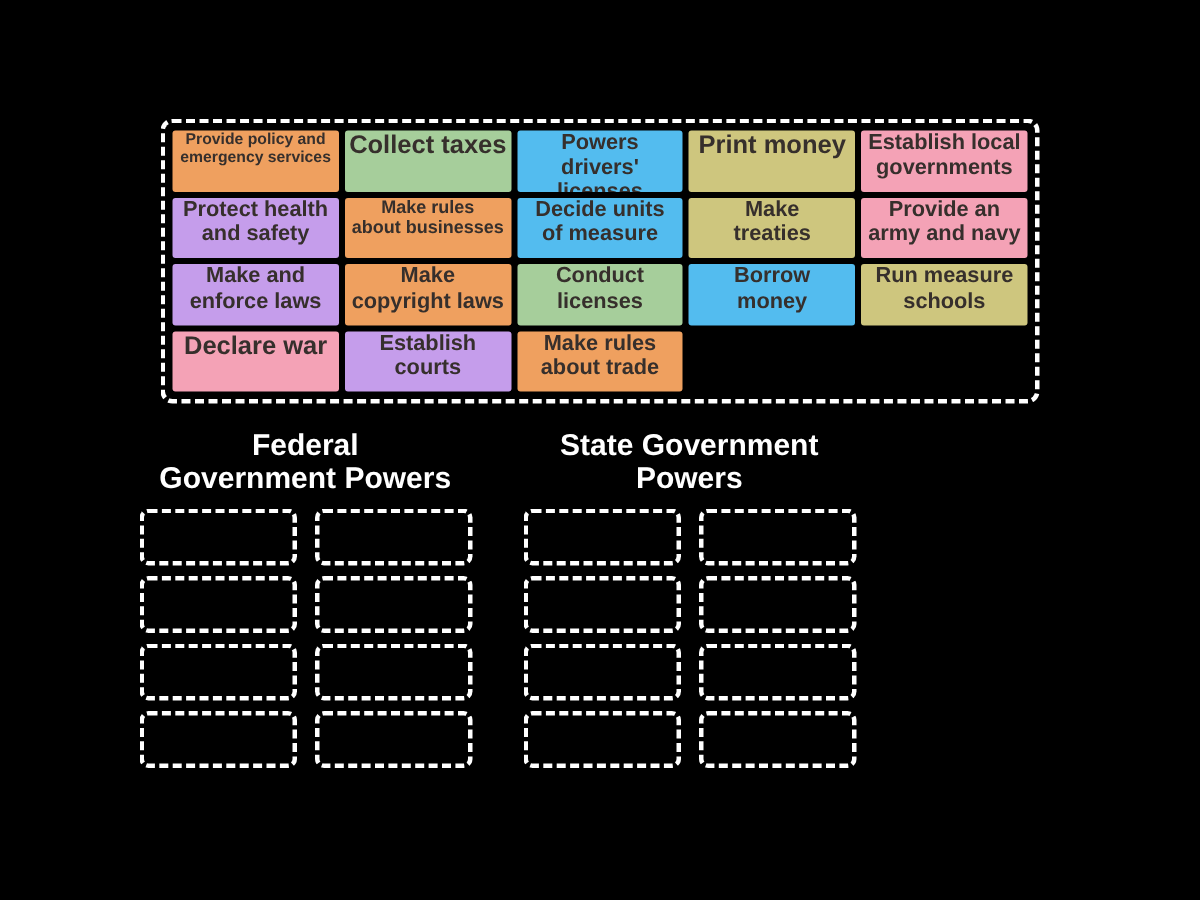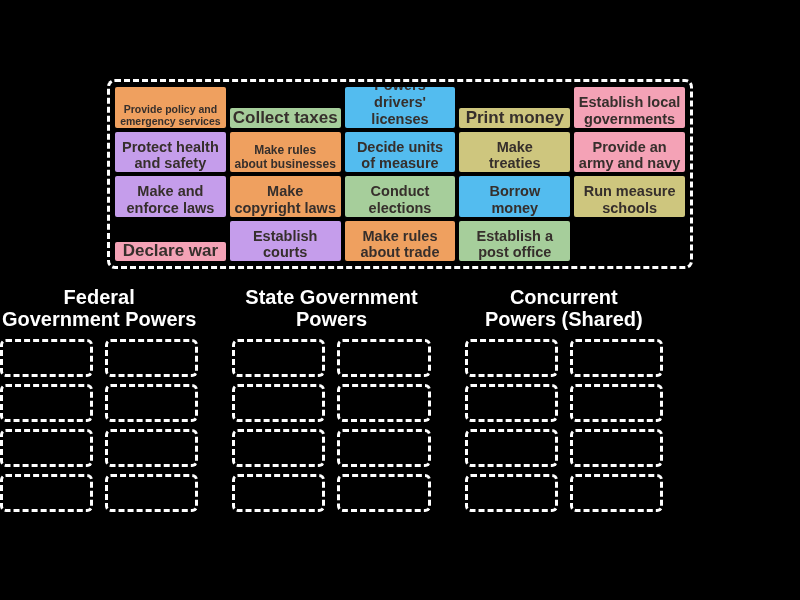--- a/index.html
+++ b/index.html
@@ -15,36 +15,36 @@
   }
   
   .bank{
     position:absolute;left:107px;top:79px;width:586px;height:190px;
     box-sizing:border-box;border:3px dashed var(--dash);border-radius:8px;
     padding:5px;display:grid;
     grid-template-columns:repeat(5,1fr);grid-template-rows:repeat(4,1fr);
     gap:4px;
   }
   .tile{
-    display:flex;align-items:flex-end;justify-content:center;
+    display:flex;align-items:flex-start;justify-content:center;
     text-align:center;border-radius:2px;cursor:grab;
     color:var(--tile-text);font-weight:600;line-height:1.15;
     overflow:hidden;
   }
   .tile span{white-space:pre-line;padding:0 2px;}
   .color-orange{background:var(--orange);}
   .color-green{background:var(--green);}
   .color-blue{background:var(--blue);}
   .color-khaki{background:var(--khaki);}
   .color-pink{background:var(--pink);}
   .color-purple{background:var(--purple);}
   .size-xs{font-size:10.5px;}
   .size-sm{font-size:12px;}
   .size-md{font-size:14.5px;}
-  .size-lg{font-size:17px;margin-top:21px;}
+  .size-lg{font-size:17px;}
   
   .groups{
     position:absolute;left:0;top:286px;width:663px;
     display:flex;justify-content:center;gap:34px;
   }
   .group{width:222px;}
   .group-title{
     color:var(--header-text);font-weight:bold;font-size:20px;line-height:22px;
     text-align:center;white-space:pre-line;min-height:44px;margin-bottom:9px;
   }
@@ -103,44 +103,40 @@
     <div class="tile color-purple size-md">
       <span>Make and
 enforce laws</span>
     </div>
     <div class="tile color-orange size-md">
       <span>Make
 copyright laws</span>
     </div>
     <div class="tile color-green size-md">
       <span>Conduct
-elections</span>
+licenses</span>
     </div>
     <div class="tile color-blue size-md">
       <span>Borrow
 money</span>
     </div>
     <div class="tile color-khaki size-md">
       <span>Run measure
 schools</span>
     </div>
     <div class="tile color-pink size-lg">
       <span>Declare war</span>
     </div>
     <div class="tile color-purple size-md">
       <span>Establish
 courts</span>
     </div>
     <div class="tile color-orange size-md">
       <span>Make rules
 about trade</span>
-    </div>
-    <div class="tile color-green size-md">
-      <span>Establish a
-post office</span>
     </div>
   </div>
 <div class="groups">
     <div class="group">
       <div class="group-title">Federal
 Government Powers</div>
       <div class="slots">
         <div class="slot"></div>
         <div class="slot"></div>
         <div class="slot"></div>
@@ -158,27 +154,13 @@
         <div class="slot"></div>
         <div class="slot"></div>
         <div class="slot"></div>
         <div class="slot"></div>
         <div class="slot"></div>
         <div class="slot"></div>
         <div class="slot"></div>
         <div class="slot"></div>
       </div>
     </div>
-    <div class="group">
-      <div class="group-title">Concurrent
-Powers (Shared)</div>
-      <div class="slots">
-        <div class="slot"></div>
-        <div class="slot"></div>
-        <div class="slot"></div>
-        <div class="slot"></div>
-        <div class="slot"></div>
-        <div class="slot"></div>
-        <div class="slot"></div>
-        <div class="slot"></div>
-      </div>
-    </div>
   </div>
 
 </body></html>

